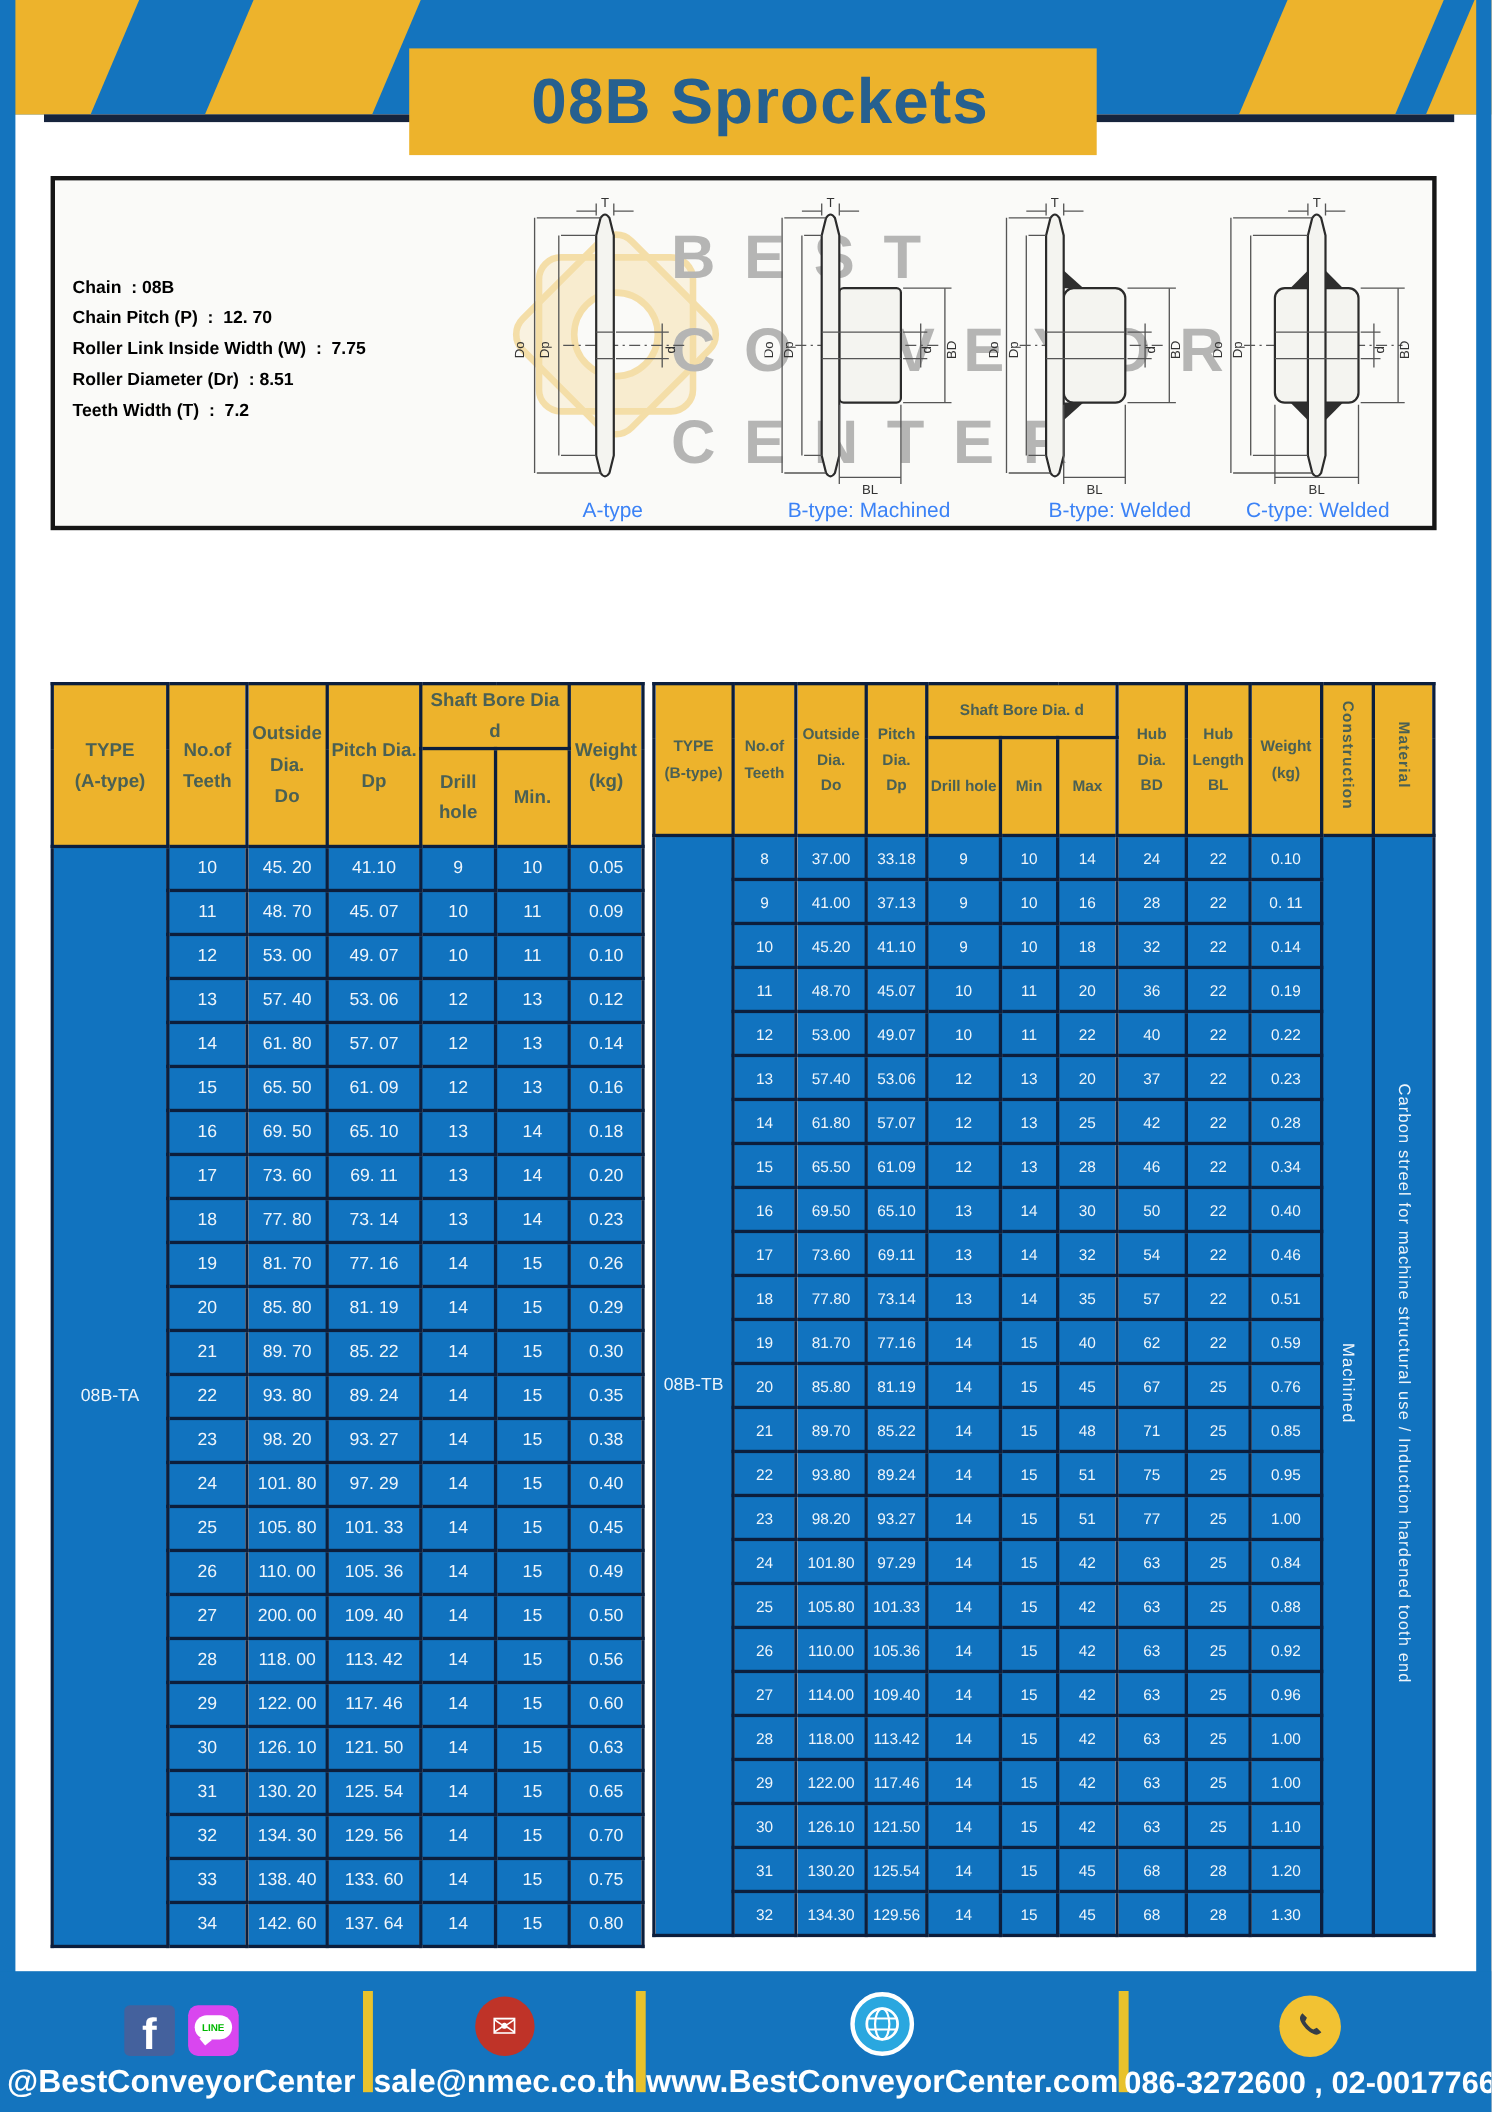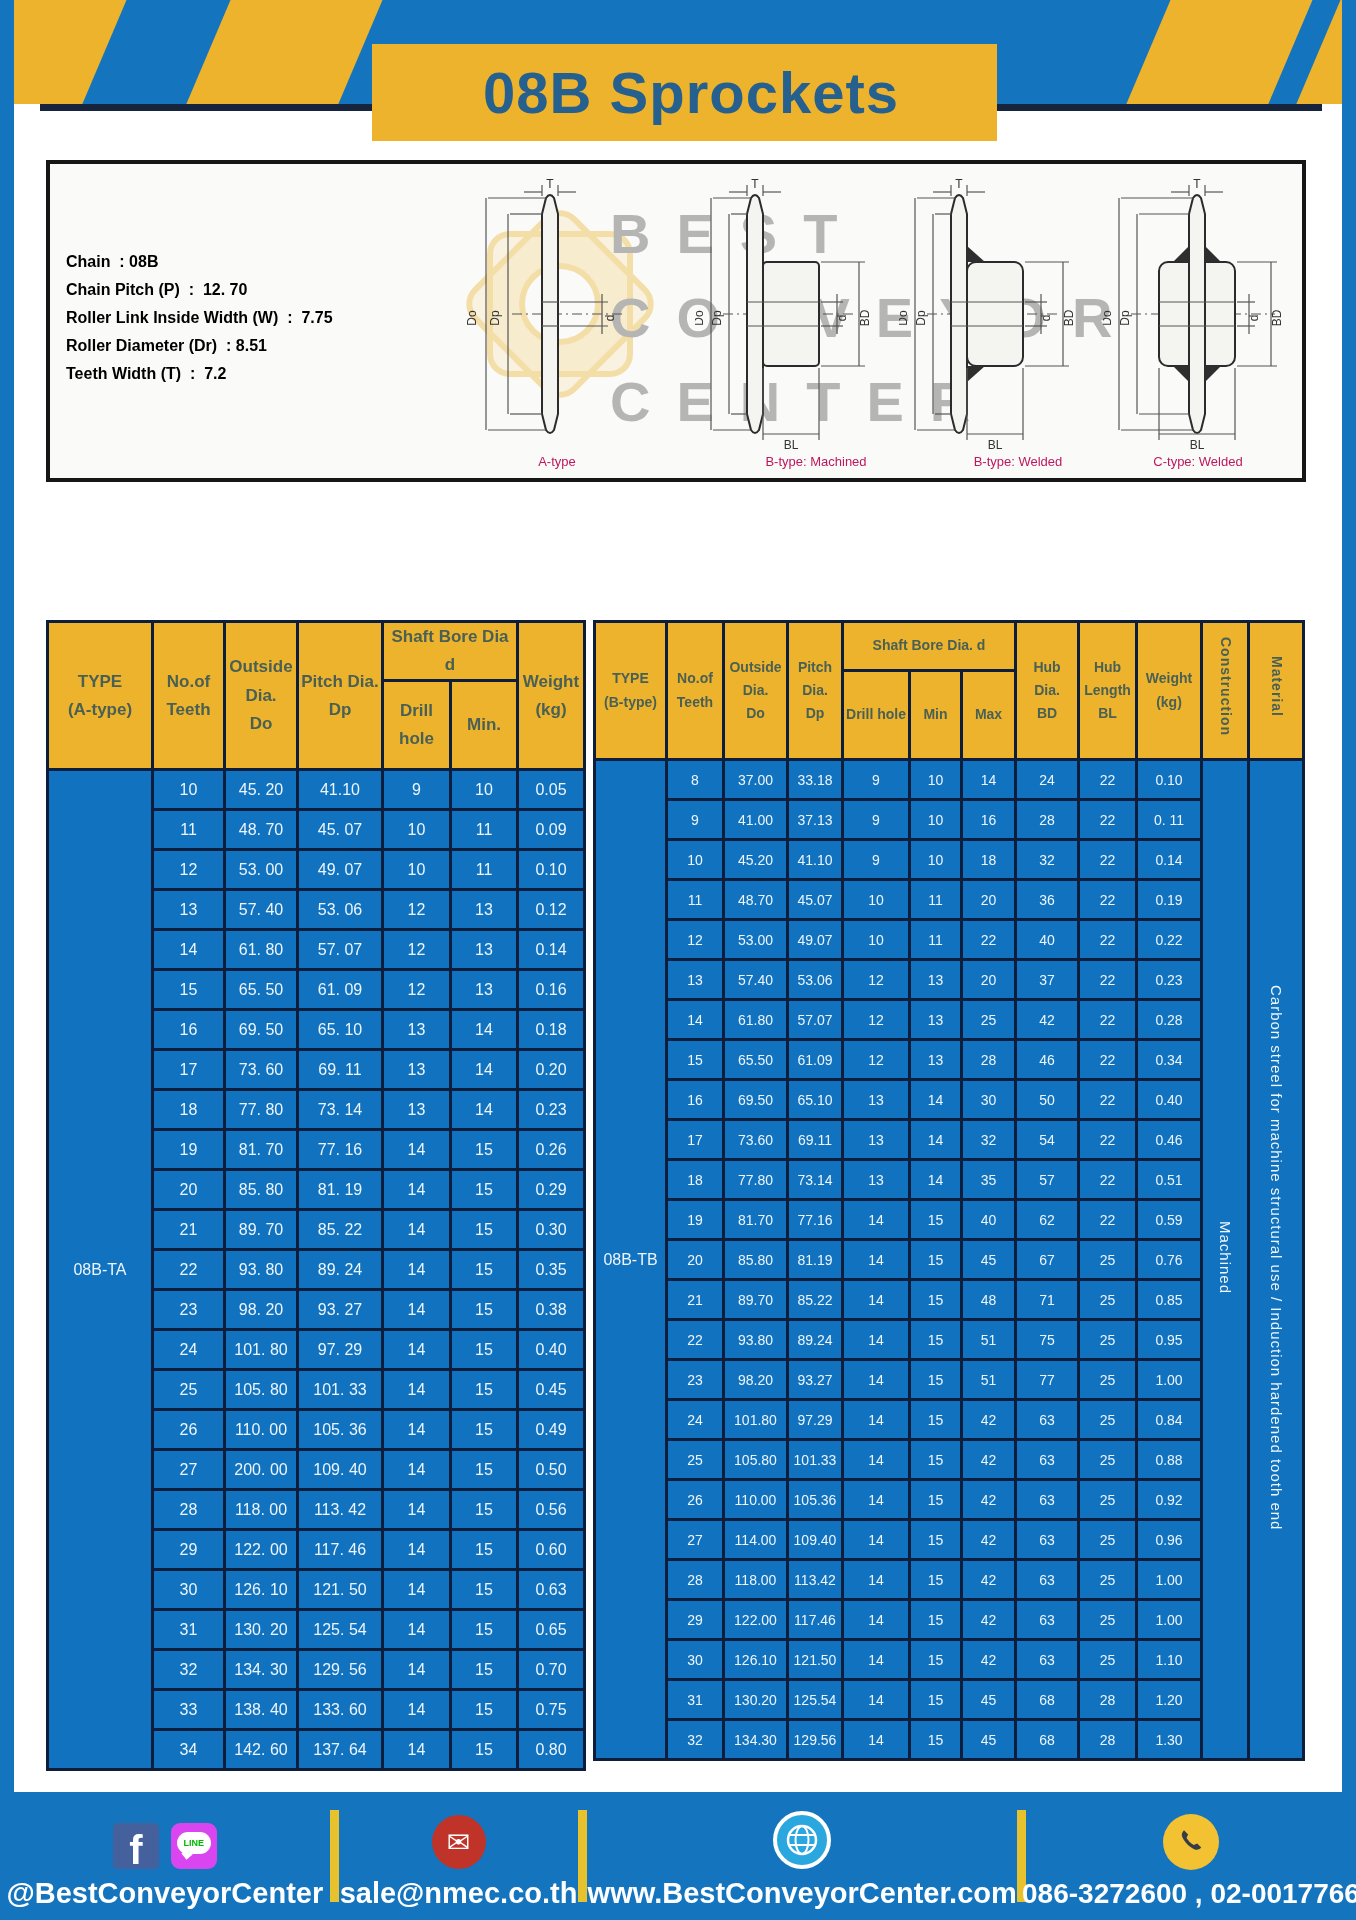--- a/index.html
+++ b/index.html
@@ -26,22 +26,22 @@
 
   .watermark{position:absolute;left:360px;top:20px;width:760px;height:280px;z-index:1;opacity:.5;pointer-events:none;}
   .wm-star{position:absolute;left:40px;top:10px;}
   .wm-text{position:absolute;left:200px;top:8px;font-size:56px;font-weight:bold;color:#737373;
            letter-spacing:26px;line-height:84px;}
 
   .drawing{position:absolute;top:14px;width:190px;height:272px;z-index:2;}
   .drawing text{font-size:12px;fill:#333;}
   .drawing line{stroke:#555;stroke-width:1.2;}
   .dA{left:412px}.dB{left:645px}.dC{left:849px}.dD{left:1053px}
-  .caption{position:absolute;top:290px;width:190px;text-align:center;font-size:13px;color:#be185d;z-index:2;}
-  .cA{left:412px}.cB{left:671px}.cC{left:873px}.cD{left:1053px}
+  .caption{position:absolute;top:290px;width:190px;text-align:center;font-size:19px;color:#3b82f6;z-index:2;}
+  .cA{left:412px}.cB{left:645px}.cC{left:873px}.cD{left:1053px}
 
   
   .tbl{position:absolute;border-collapse:collapse;table-layout:fixed;z-index:3;}
   .tbl th,.tbl td{border:3px solid #0c1e3c;text-align:center;vertical-align:middle;padding:0;overflow:hidden;}
   .tbl th{background:#edb32c;color:#4a6054;font-weight:bold;line-height:1.65;}
   .tbl td{background:#1173bf;color:#eef5fb;}
   .tbl thead tr:nth-child(1) th{height:46px;}
   .tbl thead tr:nth-child(2) th{height:86px;}
   .tbl tbody td{height:37px;}
   .tbl-a{left:46px;top:620px;width:537px;font-size:16px;}

